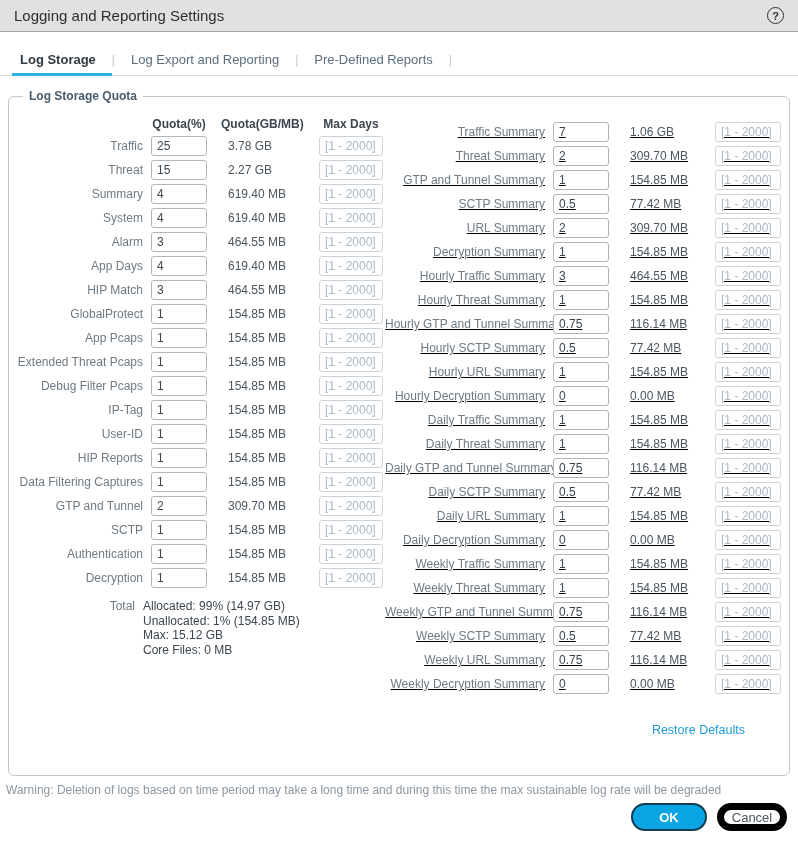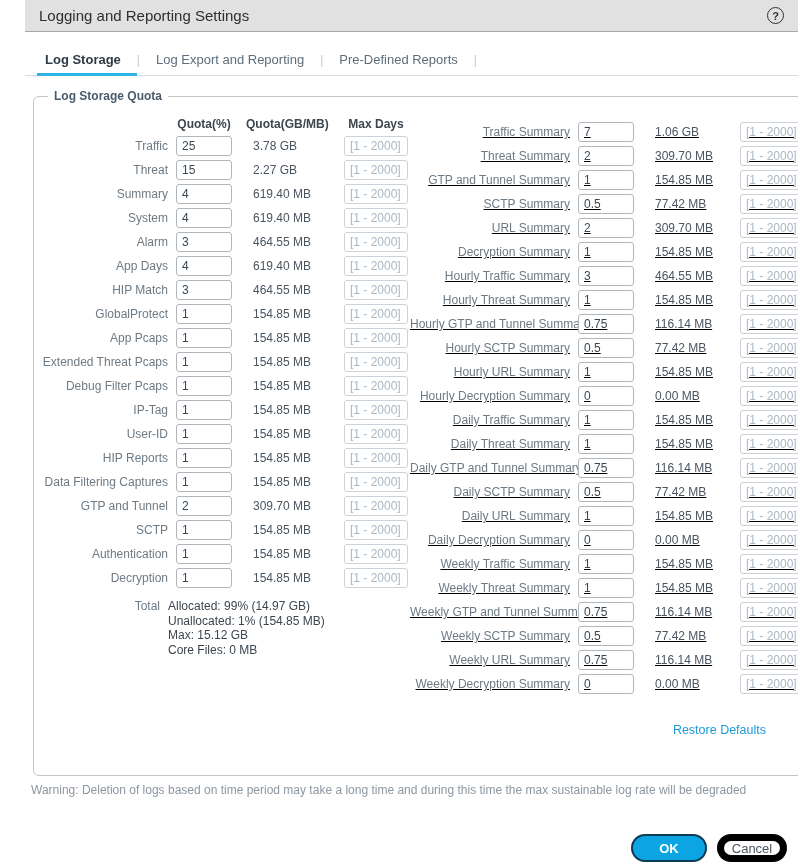--- a/index.html
+++ b/index.html
@@ -1,17 +1,17 @@
 <!DOCTYPE html>
 <html><head>
 <meta charset="utf-8">
 <style>
   * { margin:0; padding:0; box-sizing:border-box; }
   html,body { background:#fff; font-family:"Liberation Sans", sans-serif; }
-  .dialog { position:relative; width:798px; height:863px; background:#fff; overflow:hidden;padding-left:25px; }
+  .dialog { position:relative; width:798px; height:863px; background:#fff; overflow:hidden; }
 
   
   .titlebar { height:32px; background:#e1e1e1; border-bottom:1px solid #a9a9a9;
               display:flex; align-items:center; padding:0 14px; }
   .titlebar .title { font-size:15px; color:#2e2e2e; flex:1; }
   .help { width:17px; height:17px; border:1.4px solid #333; border-radius:50%;
           display:flex; align-items:center; justify-content:center;
           font-size:11px; font-weight:bold; color:#333; cursor:pointer; }
 
   
@@ -52,21 +52,21 @@
   .total-block { display:grid; grid-template-columns:122px auto; column-gap:8px; margin-top:9px; }
   .total-lbl { font-size:12px; color:#6e7a84; text-align:right; }
   .total-lines div { font-size:12px; color:#3c4650; line-height:14.5px; }
 
   .restore-link { position:absolute; right:44px; bottom:38px; font-size:12.5px;
                   color:#1f9ad7; cursor:pointer; }
 
   .warning { margin:7px 8px 0 6px; font-size:12px; color:#8d97a1; }
 
   
-  .btnbar { position:absolute; right:11px; bottom:1px; display:flex; gap:10px; }
+  .btnbar { position:absolute; right:11px; bottom:32px; display:flex; gap:10px; }
   .btn { height:28px; border-radius:14px; font-family:"Liberation Sans", sans-serif;
          font-size:13px; display:flex; align-items:center; justify-content:center; cursor:pointer; }
   .btn-ok { width:76px; background:#0aa5e2; border:2px solid #0d3c52; color:#fff; font-weight:bold; }
   .btn-cancel { width:70px; background:#fff; border:7px solid #000000; color:#4a5560; }
 </style>
 </head>
 <body>
 
 <div class="dialog">
 

